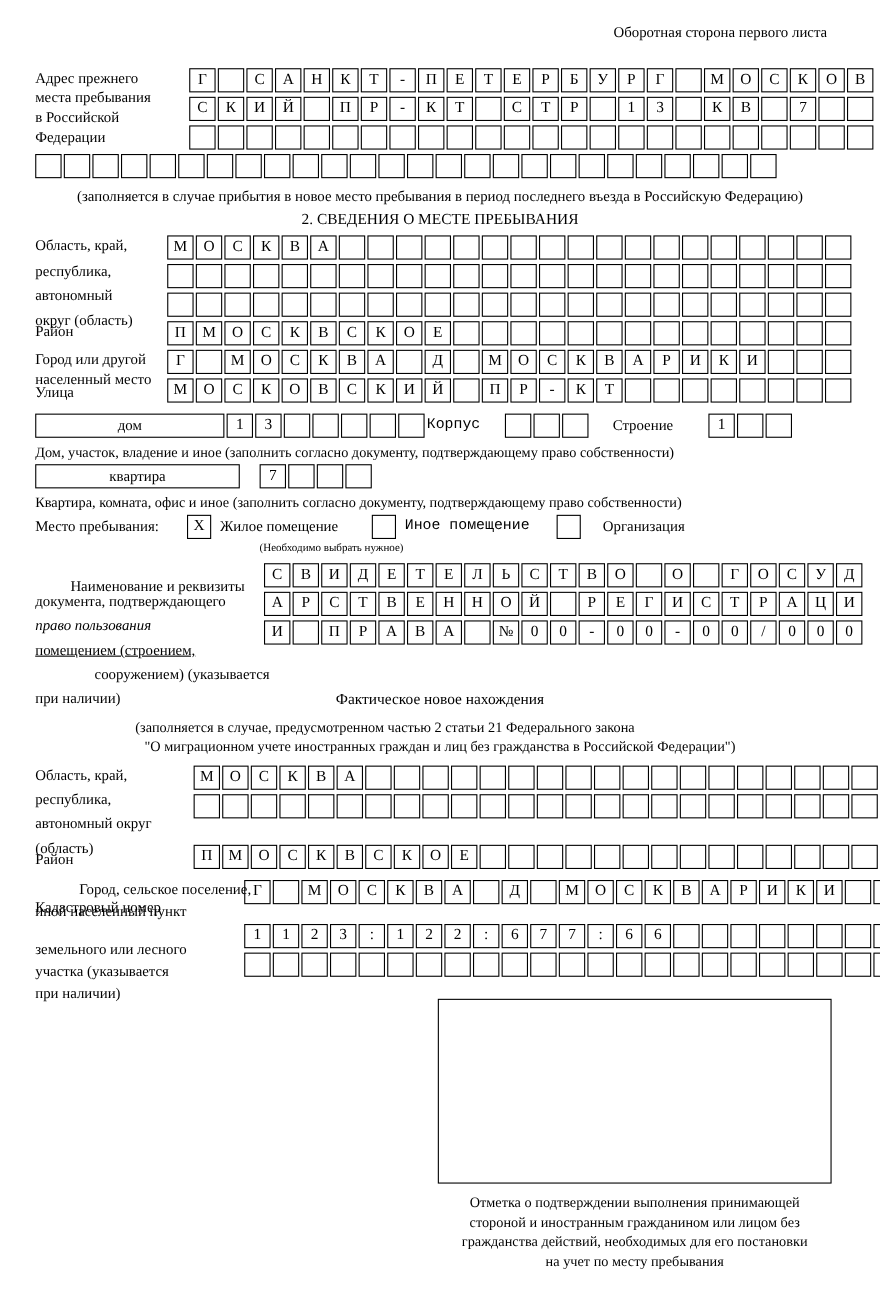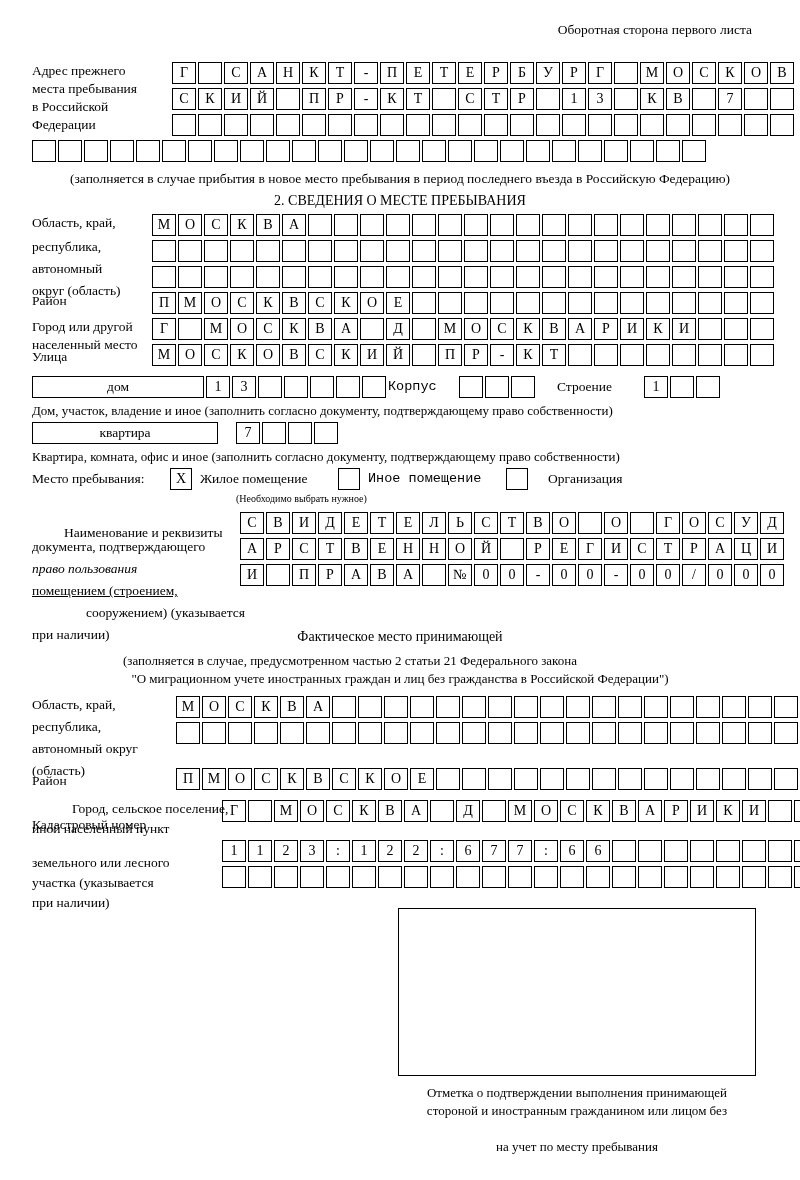--- a/index.html
+++ b/index.html
@@ -491,21 +491,21 @@
       <div class="cell">0</div>
       <div class="cell">-</div>
       <div class="cell">0</div>
       <div class="cell">0</div>
       <div class="cell">/</div>
       <div class="cell">0</div>
       <div class="cell">0</div>
       <div class="cell">0</div>
     </div>
 
-  <div class="ctr bold" style="left:0; top:628px; width:800px; font-size:14px;">Фактическое место принимающей</div>
+  <div class="ctr bold" style="left:0; top:628px; width:800px; font-size:14px;">Фактическое новое нахождения</div>
   <div class="ctr" style="left:0; top:652px; width:700px; font-size:13px;">(заполняется в случае, предусмотренном частью 2 статьи 21 Федерального закона</div>
   <div class="ctr" style="left:0; top:670px; width:800px; font-size:13px;">"О миграционном учете иностранных граждан и лиц без гражданства в Российской Федерации")</div>
 
   <div class="lbl" style="left:32px; top:696px;">Область, край,</div>
   <div class="lbl" style="left:32px; top:718px;">республика,</div>
   <div class="lbl" style="left:32px; top:740px;">автономный округ</div>
   <div class="lbl" style="left:32px; top:762px;">(область)</div>
 
   <div class="row" id="s3r0" style="left:176px; top:696px;">
       <div class="cell">М</div>
@@ -668,15 +668,16 @@
       <div class="cell blank"></div>
       <div class="cell blank"></div>
       <div class="cell blank"></div>
       <div class="cell blank"></div>
       <div class="cell blank"></div>
     </div>
 
   <div class="bigbox" style="left:398px; top:908px; width:358px; height:168px;"></div>
   <div class="foot" style="left:398px; top:1084px; width:358px;">Отметка о подтверждении выполнения принимающей</div>
   <div class="foot" style="left:398px; top:1102px; width:358px;">стороной и иностранным гражданином или лицом без</div>
+  <div class="foot" style="left:398px; top:1120px; width:358px;">гражданства действий, необходимых для его постановки</div>
   <div class="foot" style="left:398px; top:1138px; width:358px;">на учет по месту пребывания</div>
 
 </div>
 
 </body></html>

